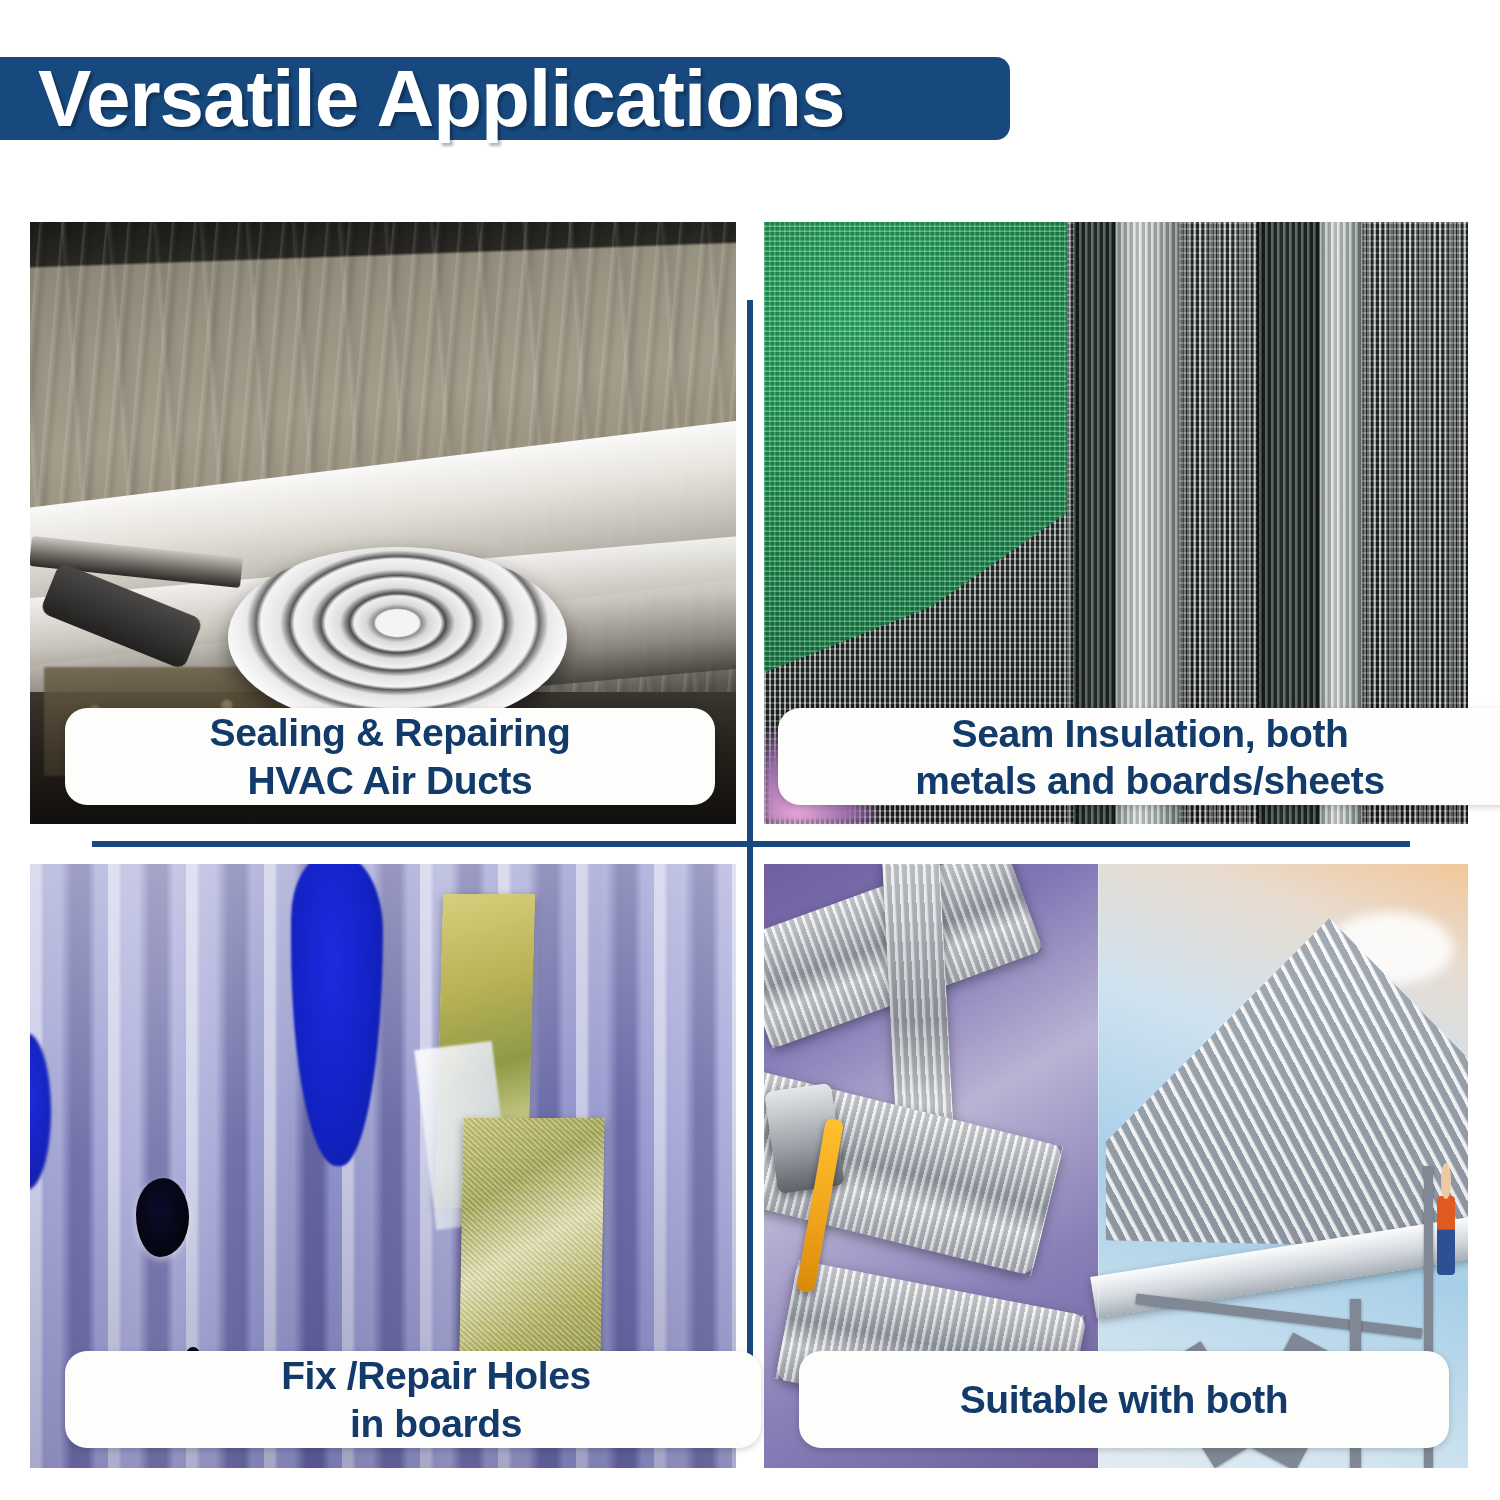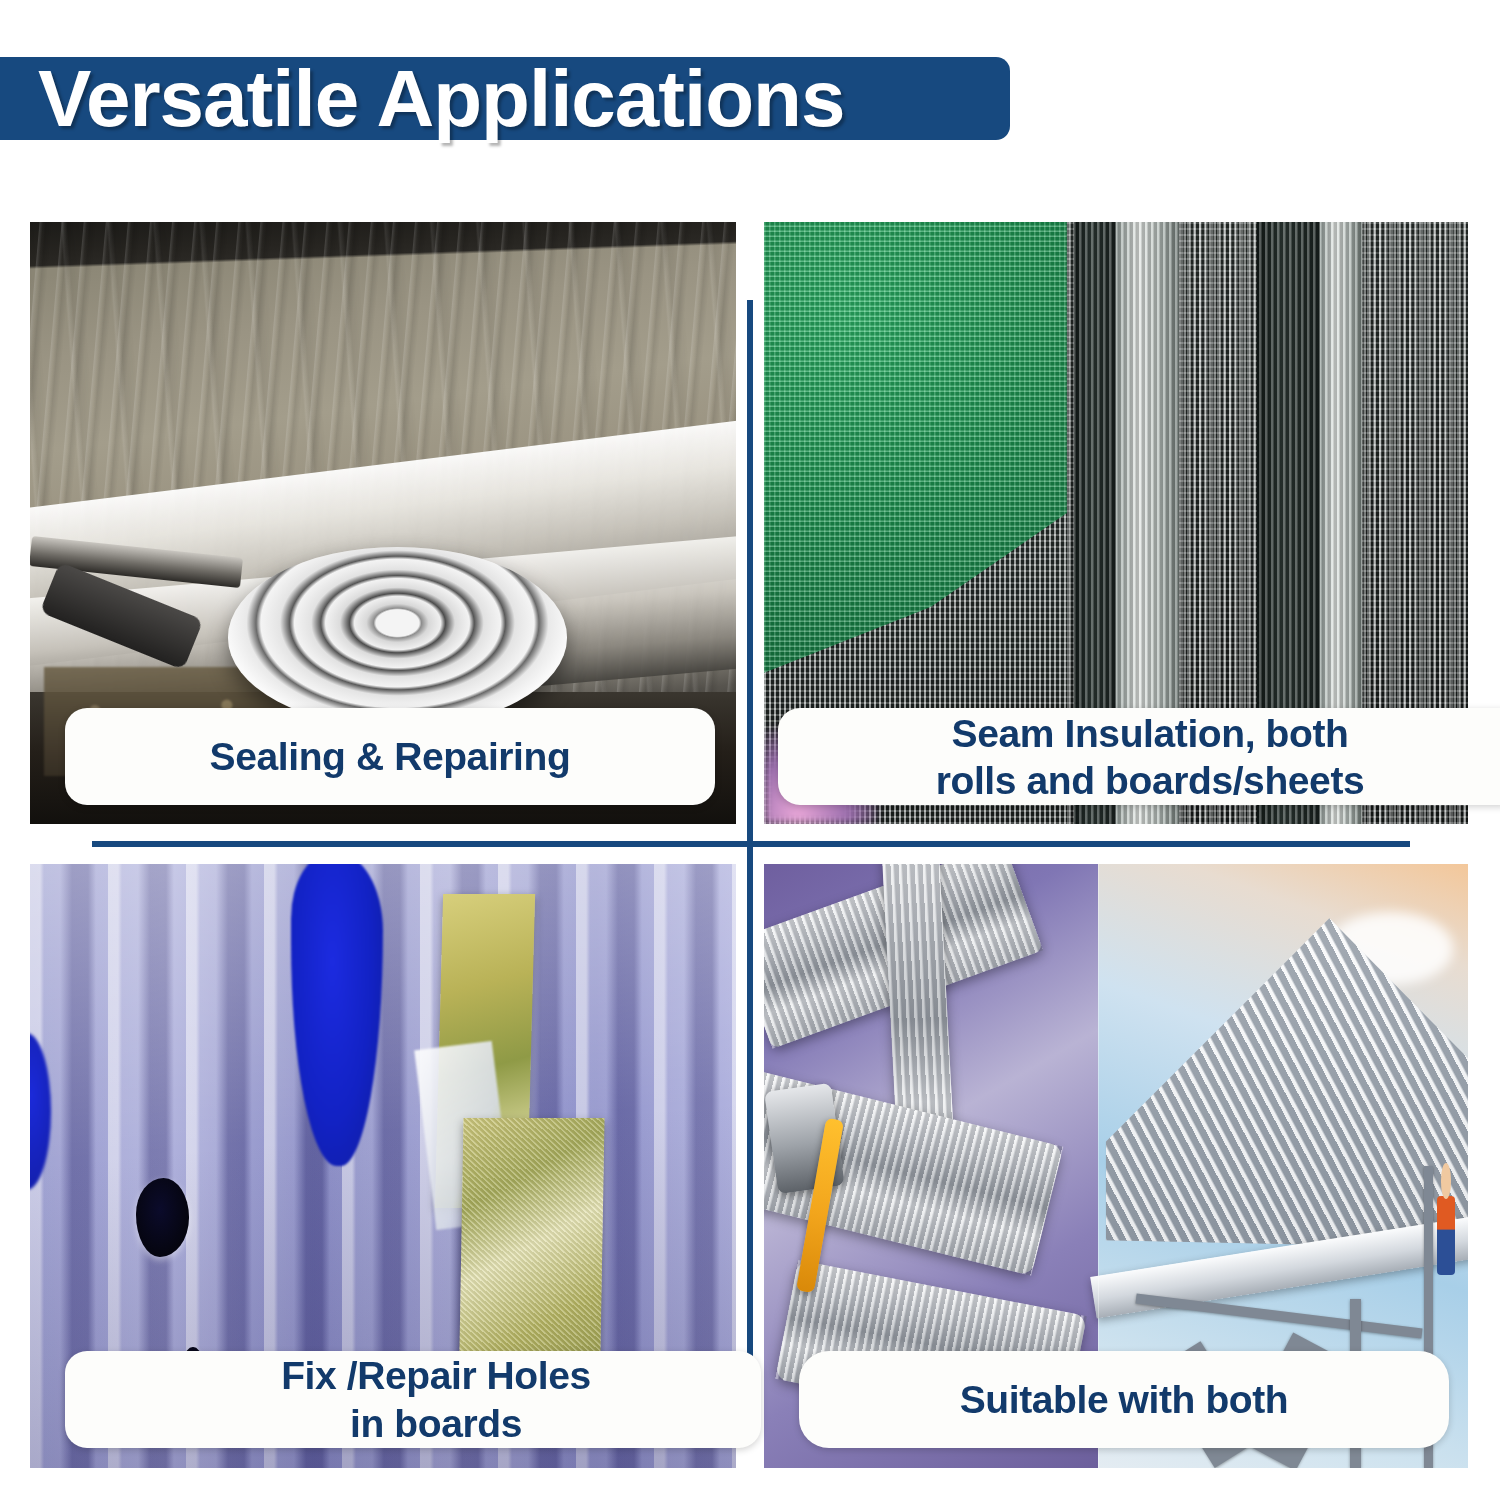--- a/index.html
+++ b/index.html
@@ -69,21 +69,21 @@
     color:#123a6b;
     font-size:39px;
     font-weight:bold;
     line-height:1.22;
     white-space:nowrap;
     letter-spacing:-0.4px;
   }
   #caption-hvac {left:57px; top:708px; width:650px;height:97px;}
   #caption-seam {left:770px;top:708px; width:744px;height:97px;justify-content:flex-end;}
   #caption-holes{left:57px; top:1351px;width:650px;height:97px;padding-left:46px;}
-  #caption-usage{left:791px;top:1351px;width:650px;height:97px;border-radius:30px;}
+  #caption-usage{left:791px;top:1351px;width:650px;height:97px;}
 
   
   #photo-hvac{
     background:
       linear-gradient(178deg,#1c1b18 0%,#262420 5%,#2a2824 7%, rgba(0,0,0,0) 7.5%),
       linear-gradient(172deg,
         #8d8877 8%, #9a9483 20%, #a39d8b 33%, #9b9482 44%,
         #cfcac0 50%, #efeeea 55%, #dedad2 62%, #b9b4a9 68%,
         #8e8a80 74%, #57544e 80%, #3a3834 86%, #262421 93%, #171614 100%);
     overflow:hidden;
@@ -375,38 +375,39 @@
     <div class="foil-edge2"></div>
     <div class="dark-floor"></div>
     <div class="gravel"></div>
     <div class="pipe"></div>
     <div class="pipe2"></div>
     <div class="diffuser"></div>
   </div>
 </div>
 <div class="caption-card" id="caption-hvac">
   <div class="caption-line">Sealing &amp; Repairing</div>
+  <div class="caption-line">HVAC Air Ducts</div>
 </div>
 
 <div class="tile" id="tile-seam">
   <div class="photo" id="photo-seam">
     <div class="mesh"></div>
     <div class="strip-dark" style="left:44%;width:6%;"></div>
     <div class="strip-shiny" style="left:50%;width:9%;"></div>
     <div class="strip-dark" style="left:70%;width:9%;"></div>
     <div class="strip-shiny" style="left:79%;width:6%;"></div>
     <div class="overlay-mesh"></div>
     <div class="green-cloth"></div>
     <div class="green-weave"></div>
     <div class="pink"></div>
   </div>
 </div>
 <div class="caption-card" id="caption-seam">
   <div class="caption-line">Seam Insulation, both</div>
-  <div class="caption-line">rolls and boards/sheets</div>
+  <div class="caption-line">metals and boards/sheets</div>
 </div>
 
 <div class="tile" id="tile-holes">
   <div class="photo" id="photo-holes">
     <div class="corrug"></div>
     <div class="sheen"></div>
     <div class="blue-blob"></div>
     <div class="blue-blob2"></div>
     <div class="hole-big"></div>
     <div class="hole-small"></div>

